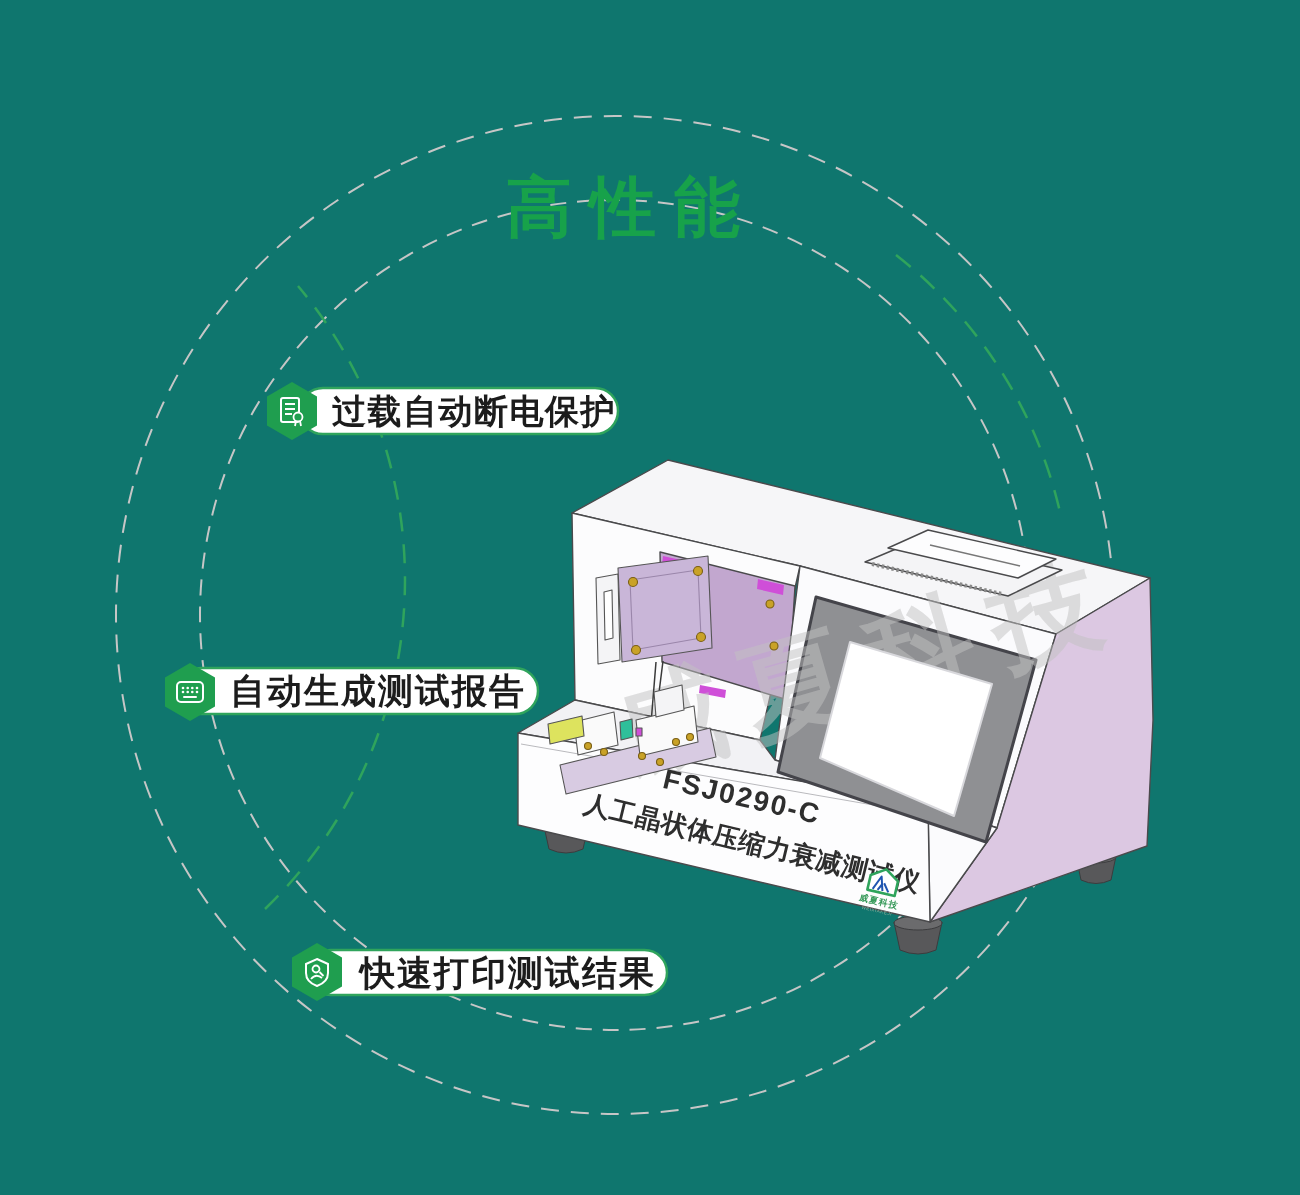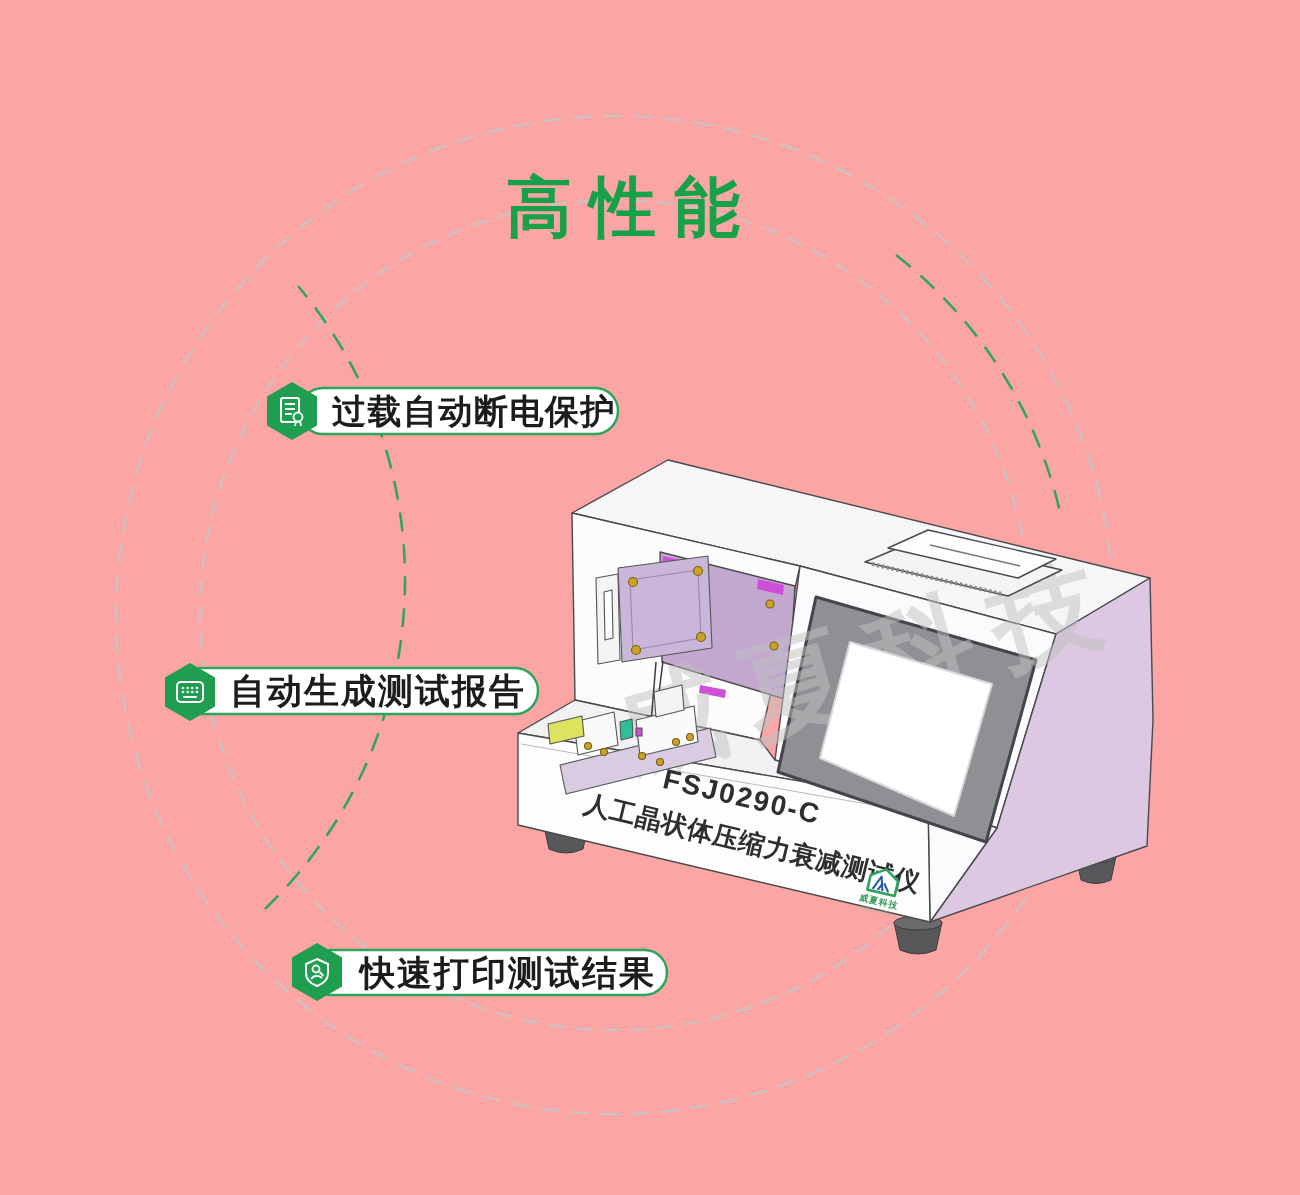--- a/index.html
+++ b/index.html
@@ -1,16 +1,16 @@
 <!DOCTYPE html>
 <html><head>
 <meta charset="utf-8">
 <style>
   html,body{margin:0;padding:0;background:#ffffff;}
-  .stage{width:1300px;height:1195px;position:relative;background:#fca5a5;overflow:hidden;
+  .stage{width:1300px;height:1195px;position:relative;background:#0f766e;overflow:hidden;
          font-family:"Liberation Sans","DejaVu Sans",sans-serif;}
   svg{display:block;}
   text{font-family:"Liberation Sans","DejaVu Sans",sans-serif;}
   .title-text{font-weight:700;}
   .pill-text{font-weight:600;}
 </style>
 </head>
 <body>
 
 <div class="stage">

